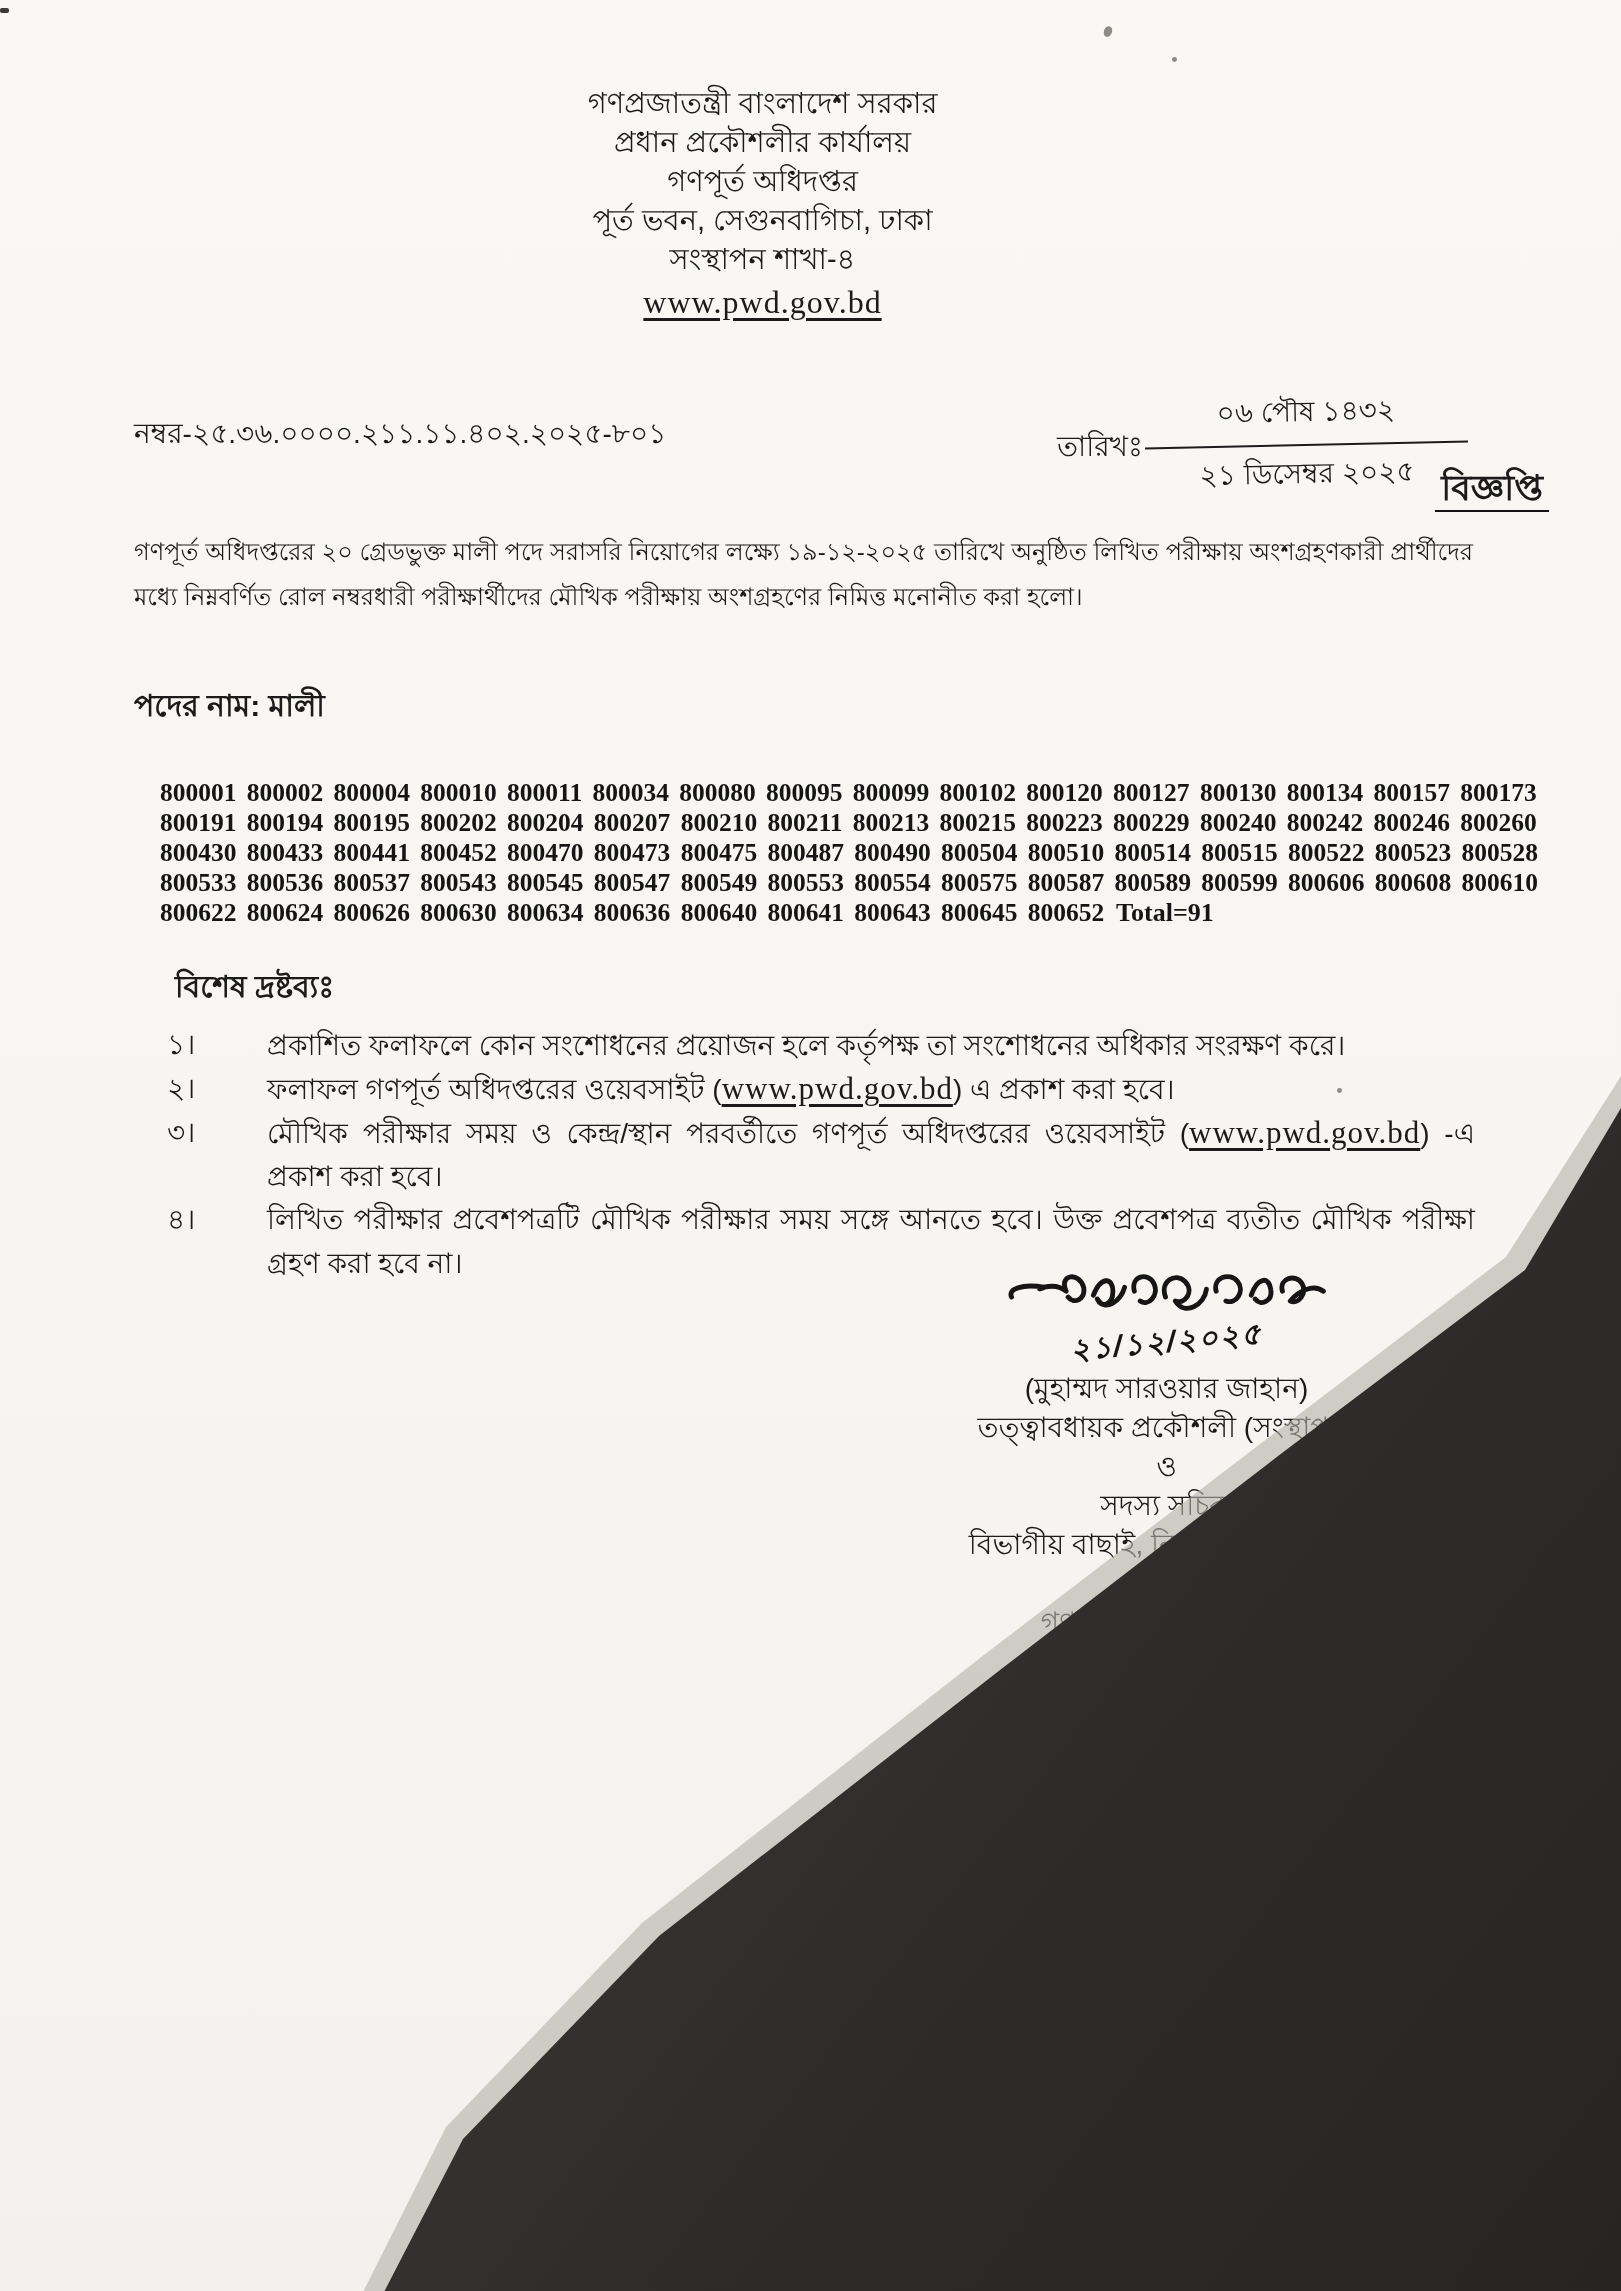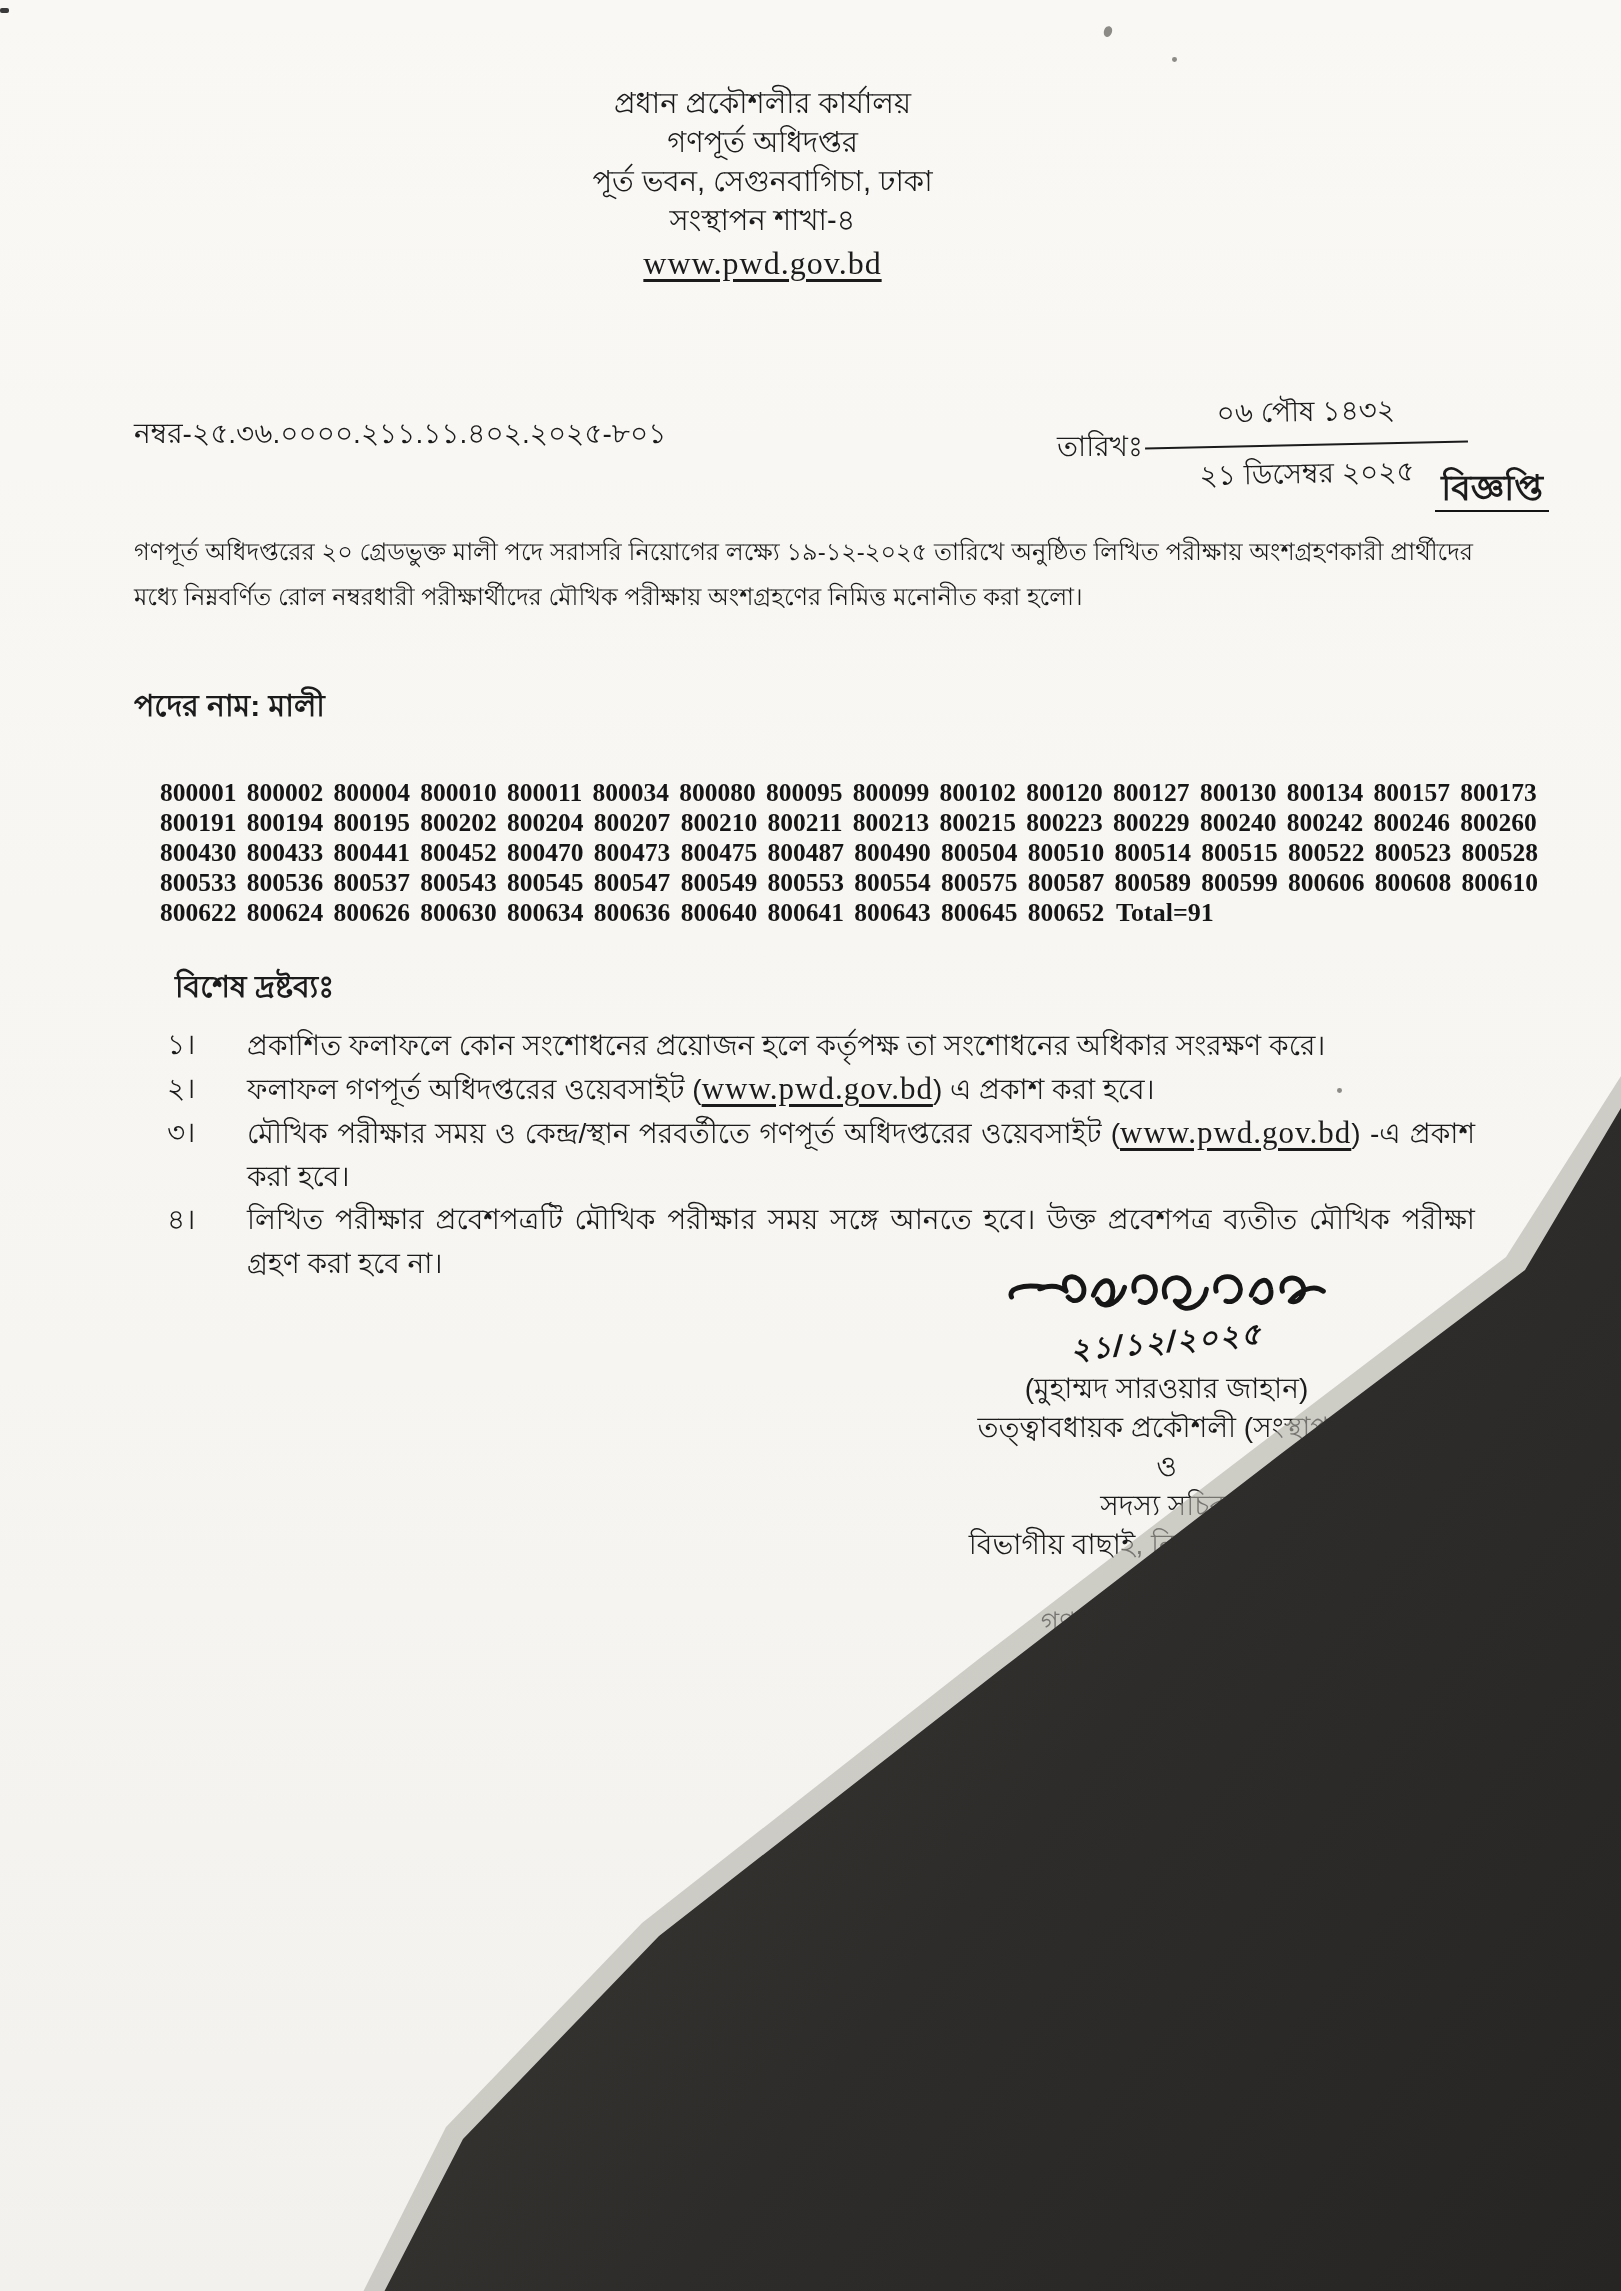--- a/index.html
+++ b/index.html
@@ -50,21 +50,21 @@
   }
   .rolls .line{word-spacing:3.9px;}
   .rolls .total{
     font-family:Liberation Serif, serif;font-weight:bold;
     font-size:26px;margin-left:11.8px;
   }
   
   .notes-h{position:absolute;left:159px;top:963px;font-size:30px;font-weight:bold;margin-left:16px;}
   .notes{position:absolute;left:167px;top:1023px;width:1308px;font-size:28px;}
   .note-item{display:grid;grid-template-columns:80px 1fr;line-height:43px;}
-  .note-item .txt{text-align:justify;}
+  .note-item .txt{text-align:justify;margin-left:20px;}
   .doclink{
     font-family:"Liberation Serif",serif;font-size:31px;
     text-decoration:underline;text-underline-offset:4.9px;letter-spacing:1px;
   }
   
   .sig{position:absolute;left:953px;top:1262px;width:427px;text-align:center;font-size:28px;}
   .sig .scribble{display:block;margin:0 auto;}
   .sig .hand-date{
     position:relative;top:-19.6px;margin-bottom:-19.6px;
     font-weight:bold;font-style:italic;font-size:30px;
@@ -95,20 +95,21 @@
 <body>
 
 <div class="page">
 
   <div class="speck sp1"></div>
   <div class="speck sp2"></div>
   <div class="speck sp3"></div>
   <div class="speck sp4"></div>
 
   <div class="header">
+    <div>গণপ্রজাতন্ত্রী বাংলাদেশ সরকার</div>
     <div>প্রধান প্রকৌশলীর কার্যালয়</div>
     <div>গণপূর্ত অধিদপ্তর</div>
     <div>পূর্ত ভবন, সেগুনবাগিচা, ঢাকা</div>
     <div>সংস্থাপন শাখা-৪</div>
     <div><span class="site">www.pwd.gov.bd</span></div>
   </div>
 
   <div class="memo">নম্বর-২৫.৩৬.০০০০.২১১.১১.৪০২.২০২৫-৮০১</div>
   <div class="date-label">তারিখঃ</div>
   <div class="date-frac">

